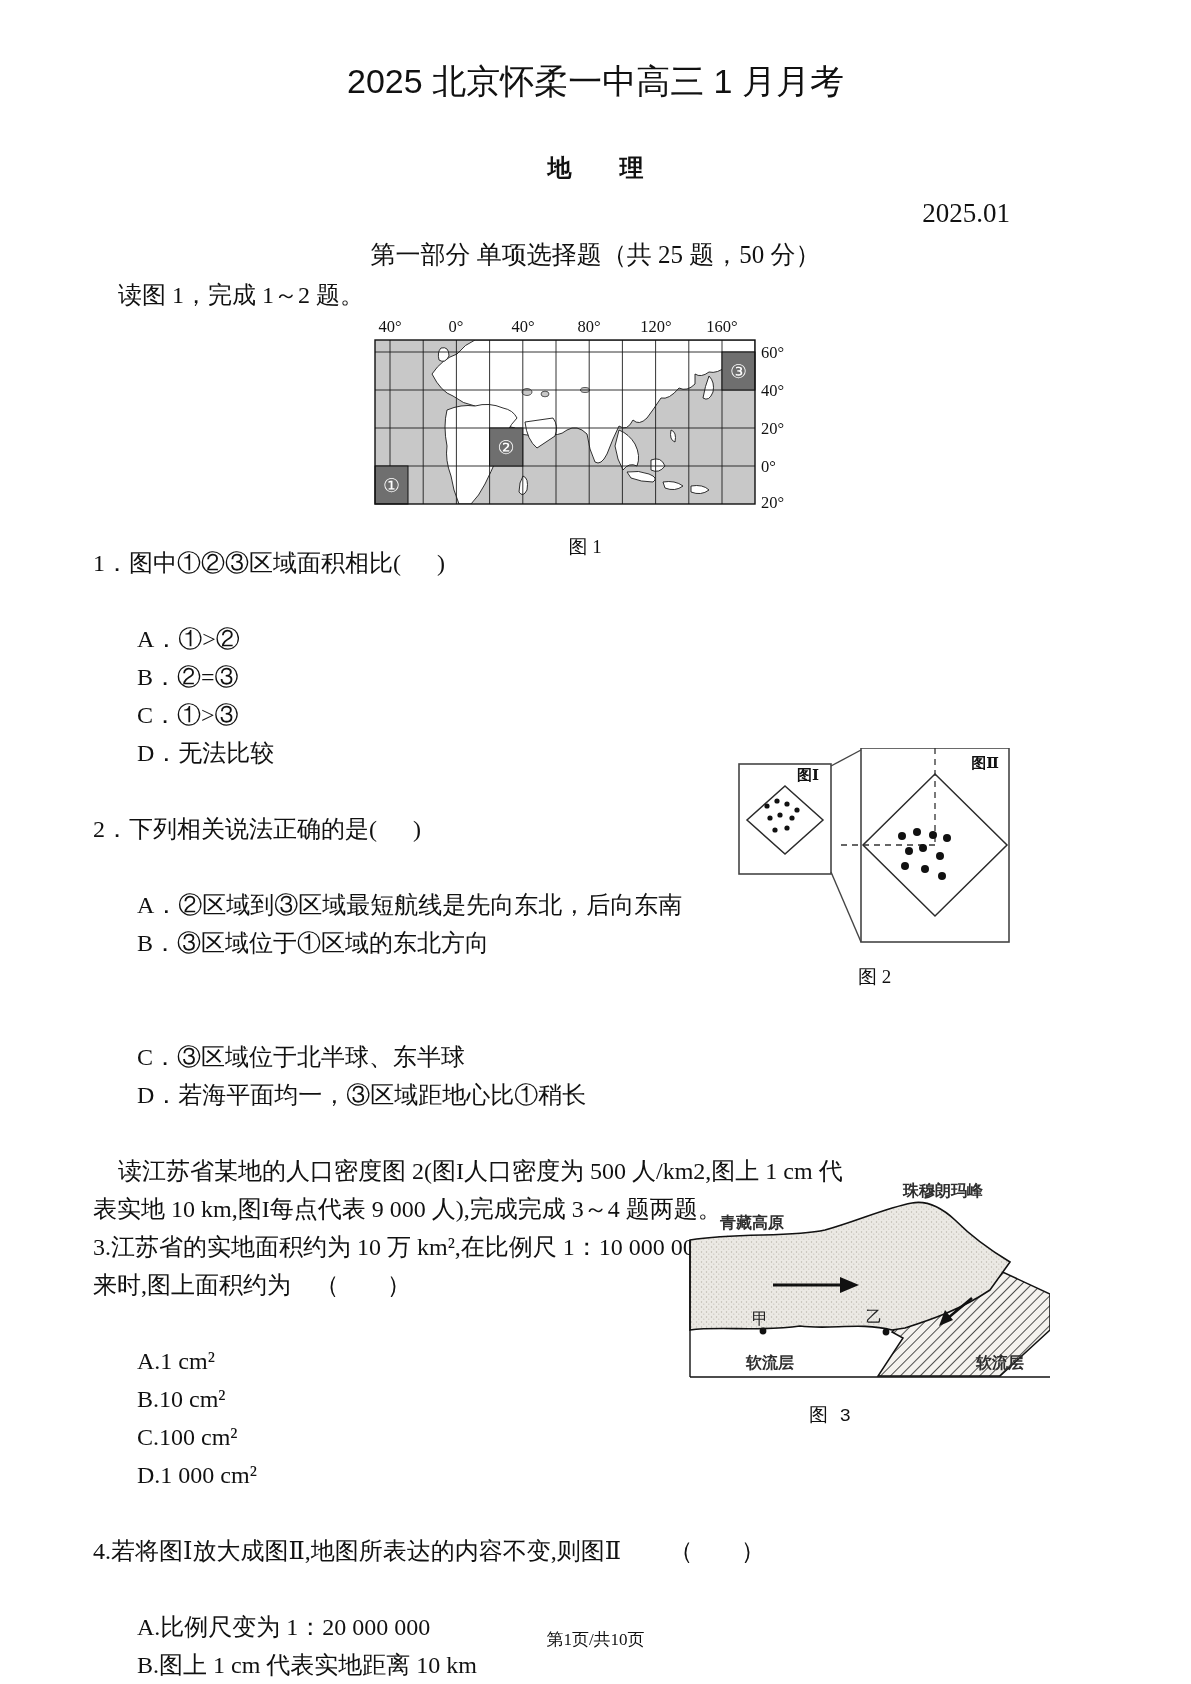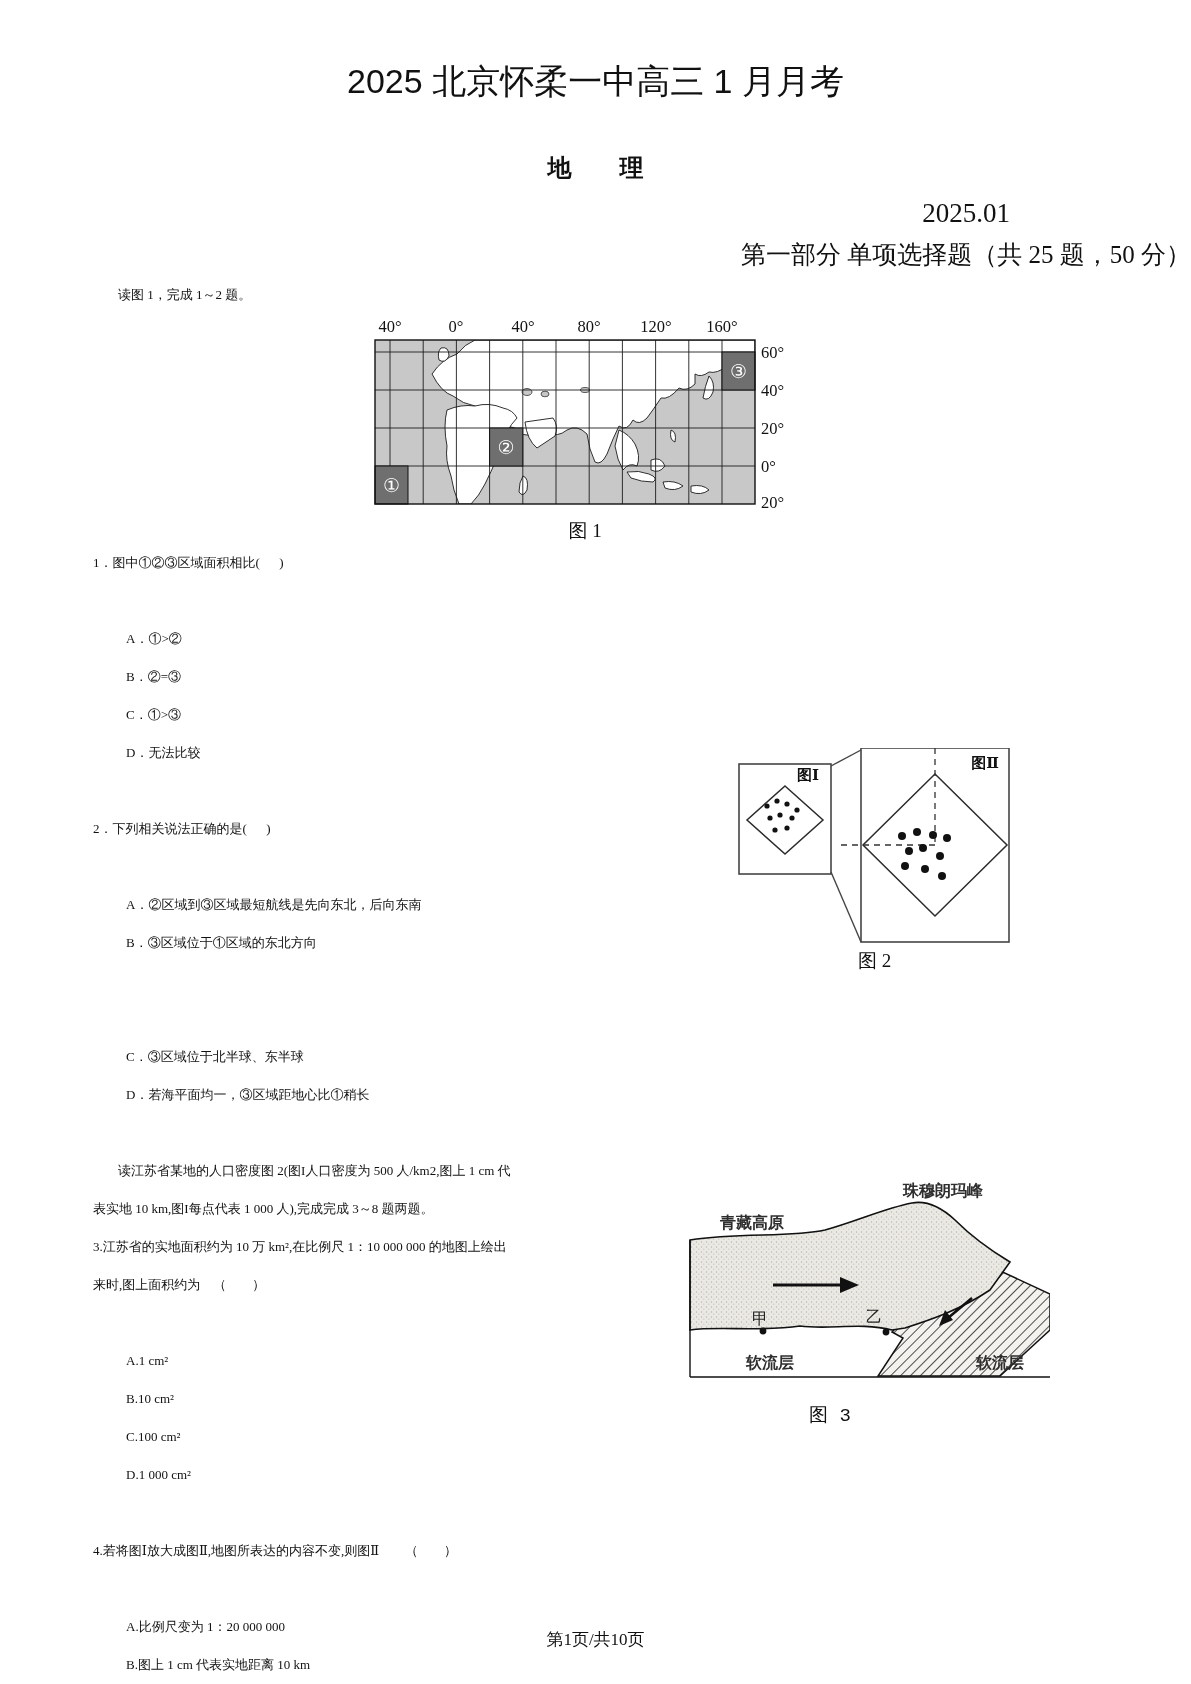--- a/index.html
+++ b/index.html
@@ -3,27 +3,27 @@
 <meta charset="utf-8">
 <style>
   html,body{margin:0;padding:0;background:#888;}
   .page{position:relative;width:1191px;height:1684px;background:#fff;margin:0 auto;
         font-family:"Liberation Serif","DejaVu Serif",serif;color:#111;overflow:hidden;}
   .title{padding-top:58px;text-align:center;font-family:"Liberation Sans","DejaVu Sans",sans-serif;
          font-weight:normal;font-size:34px;line-height:46px;white-space:pre;}
   .subject{margin-top:42px;text-align:center;font-family:"Liberation Sans","DejaVu Sans",sans-serif;
            font-weight:bold;font-size:24px;line-height:44px;white-space:pre;}
   .date{margin-top:8px;text-align:right;padding-right:181px;font-size:27px;line-height:30px;white-space:pre;}
-  .section{margin-top:6px;text-align:right;font-size:25px;line-height:42px;white-space:pre;}
-  .ln{margin-left:93px;font-size:13px;line-height:38px;white-space:pre;}
+  .section{margin-top:6px;text-align:center;font-size:25px;line-height:42px;white-space:pre;}
+  .ln{margin-left:93px;font-size:24px;line-height:38px;white-space:pre;}
   .ind{padding-left:25px;}
   .optrow{padding-left:20px;}
   .o{display:inline-block;white-space:pre;}
   .fig1wrap{margin-left:357px;width:470px;height:230px;}
-  .figcap{font-size:19px;text-align:center;white-space:pre;}
+  .figcap{font-size:19px;text-align:center;white-space:pre;margin-top:16px;}
   .fig1cap{width:416px;margin-left:20px;line-height:26px;}
   .fig2wrap{position:absolute;left:737px;top:748px;width:275px;}
   .fig3wrap{position:absolute;left:660px;top:1180px;width:390px;}
   .fig3cap{margin-top:18px;width:340px;text-align:center;font-family:Liberation Mono, monospace;}
   .footer{position:absolute;left:0;right:0;top:1628px;text-align:center;font-size:17px;white-space:pre;}
   .deg{font-size:16.5px;font-family:"Liberation Serif","DejaVu Serif",serif;fill:#111;}
   .mark{font-size:19px;fill:#ffffff;}
   .gline{stroke:#1d1d1d;stroke-width:0.9;fill:none;}
   .coast{fill:#ffffff;stroke:#1a1a1a;stroke-width:0.9;}
   .lake{fill:#c8c8c8;stroke:#1a1a1a;stroke-width:0.7;}
@@ -131,21 +131,21 @@
   <div class="ln optrow">
     <span class="o" style="width:512px">A．②区域到③区域最短航线是先向东北，后向东南</span>
     <span class="o">B．③区域位于①区域的东北方向</span>
   </div>
   <div class="ln optrow">
     <span class="o" style="width:437px">C．③区域位于北半球、东半球</span>
     <span class="o">D．若海平面均一，③区域距地心比①稍长</span>
   </div>
 
   <div class="ln ind">读江苏省某地的人口密度图 2(图I人口密度为 500 人/km2,图上 1 cm 代</div>
-  <div class="ln">表实地 10 km,图I每点代表 1 000 人),完成完成 3～8 题两题。</div>
+  <div class="ln">表实地 10 km,图I每点代表 9 000 人),完成完成 3～4 题两题。</div>
 
   <div class="ln">3.江苏省的实地面积约为 10 万 km²,在比例尺 1：10 000 000 的地图上绘出</div>
   <div class="ln">来时,图上面积约为　（　　）</div>
   <div class="ln optrow">
     <span class="o" style="width:117px">A.1 cm²</span>
     <span class="o" style="width:135px">B.10 cm²</span>
     <span class="o" style="width:115px">C.100 cm²</span>
     <span class="o">D.1 000 cm²</span>
   </div>
 

